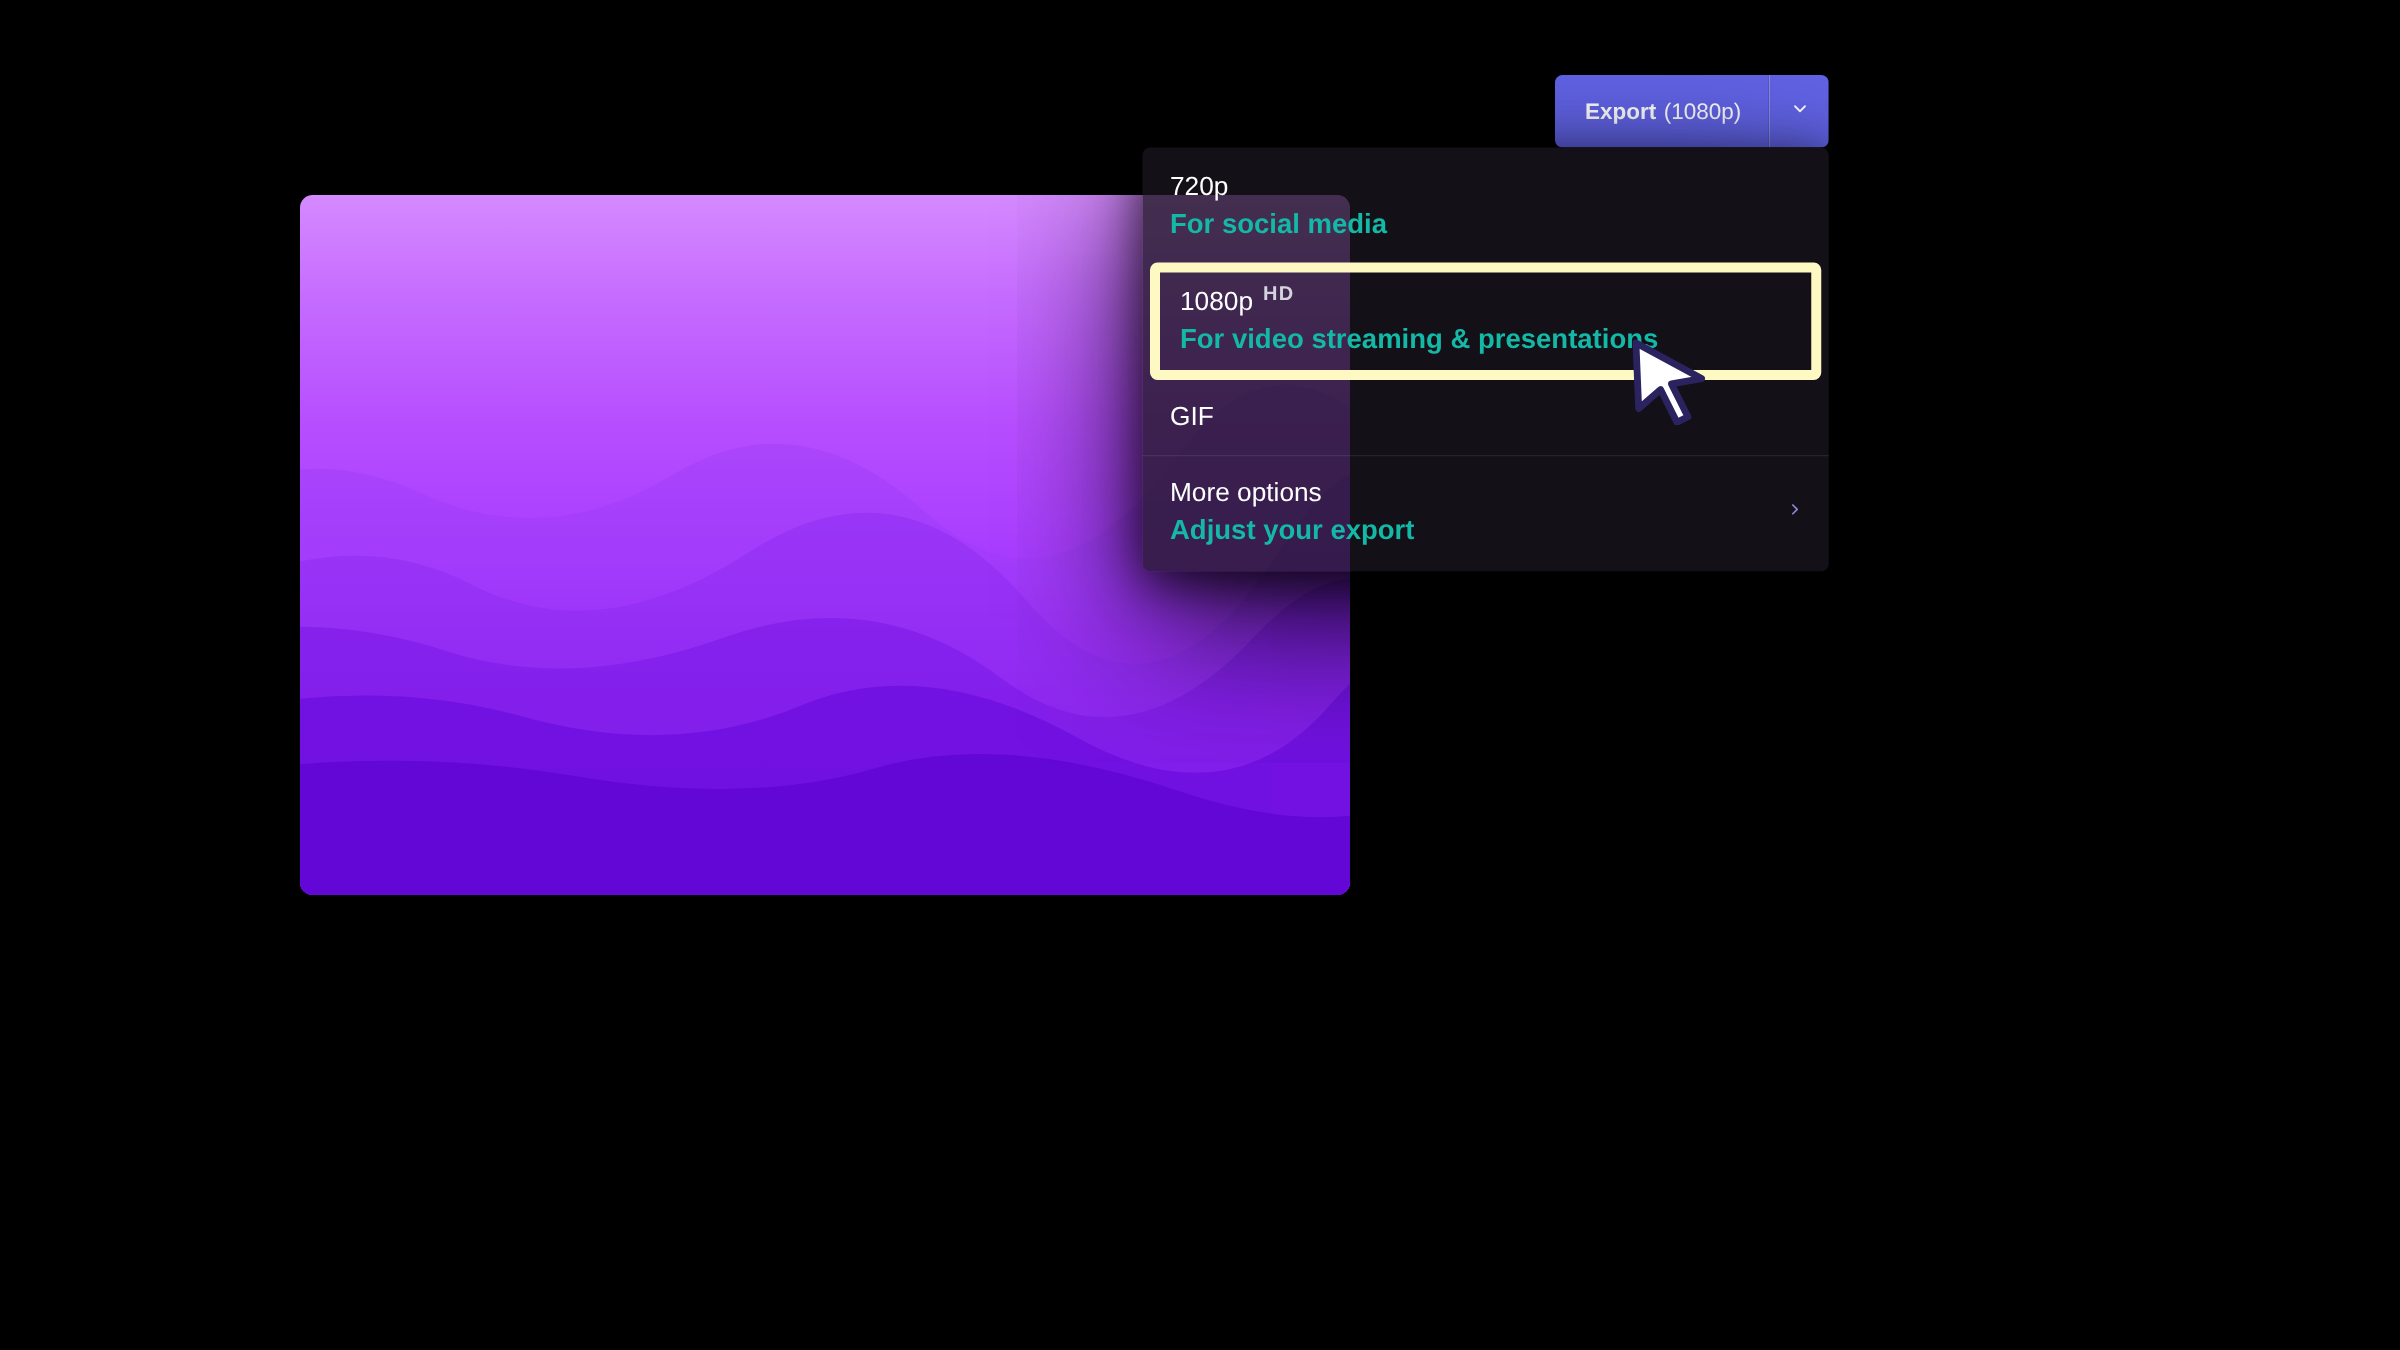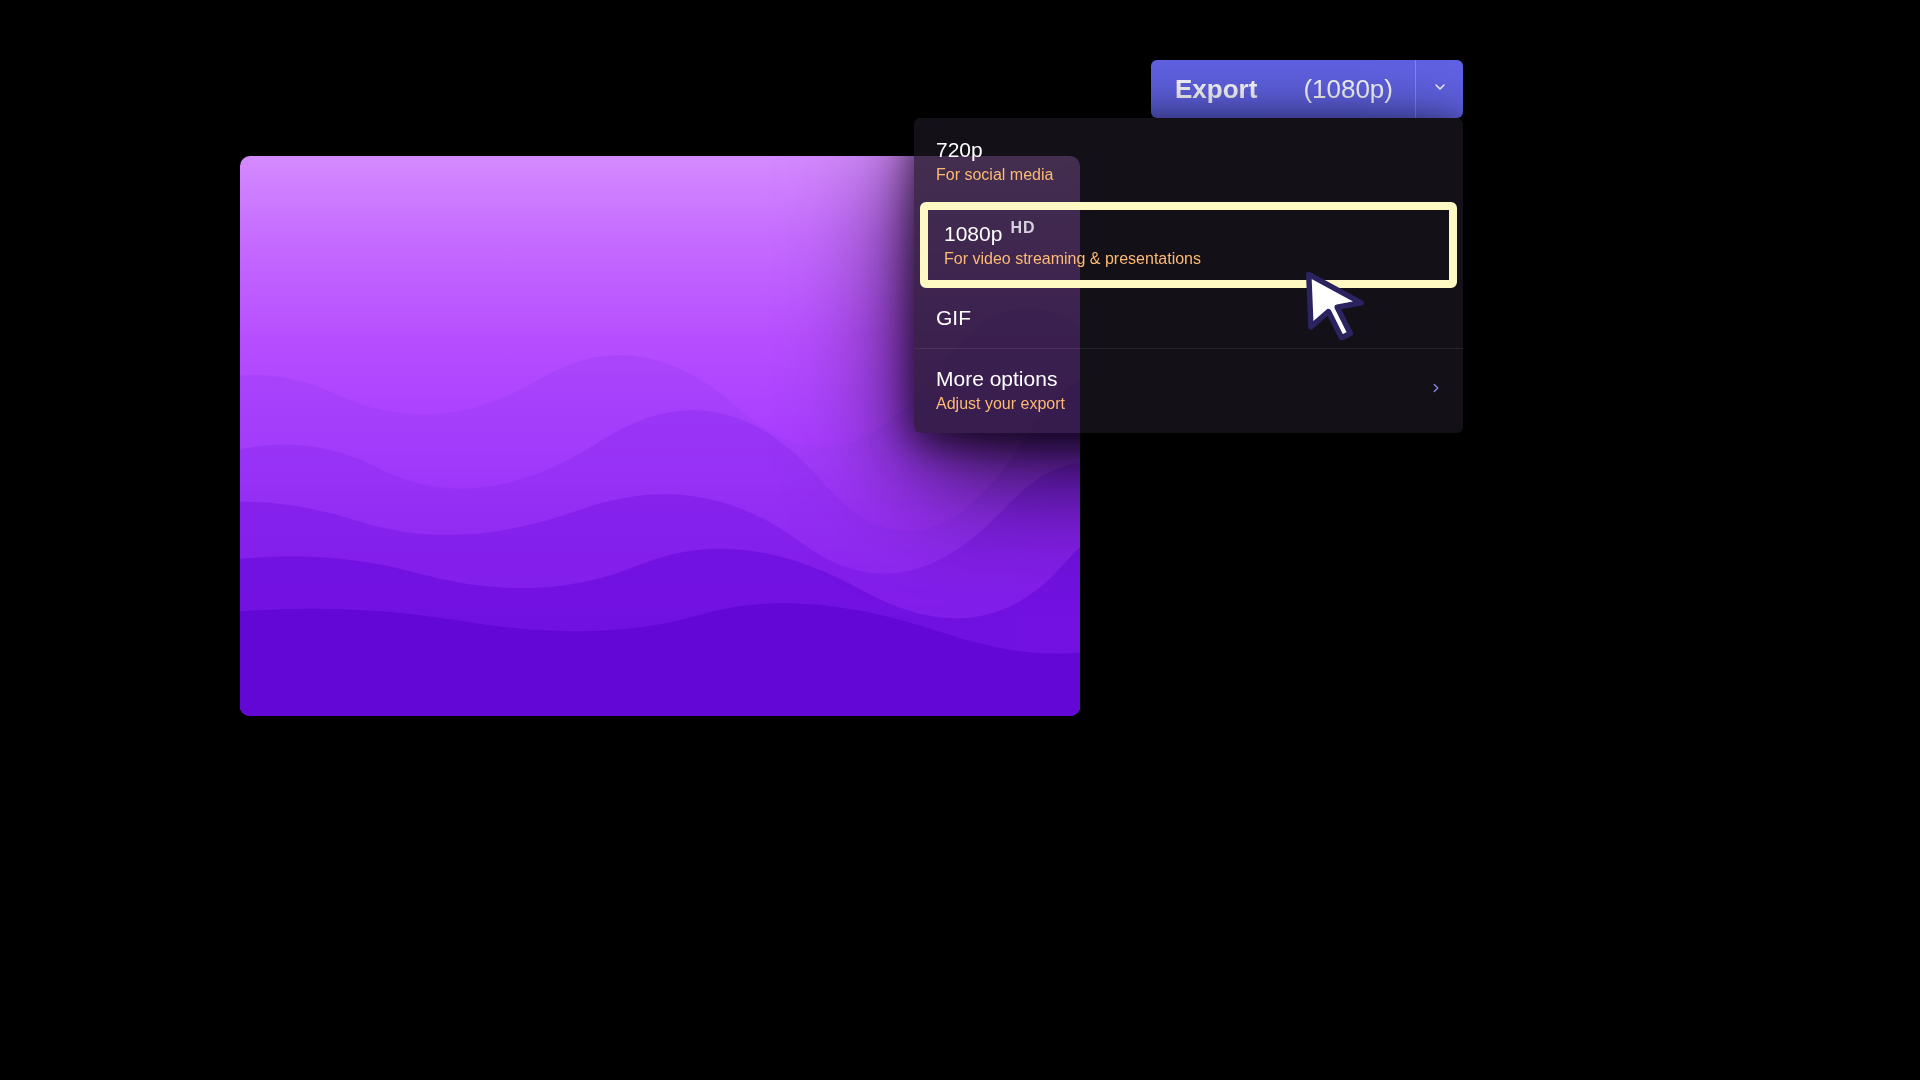--- a/index.html
+++ b/index.html
@@ -28,25 +28,24 @@
     display:flex;
     border-radius:6px;
     overflow:hidden;
     box-shadow: 0 28px 80px rgba(0,0,0,0.7), 0 10px 30px rgba(0,0,0,0.6);
   }
   .export-main {
     background:#6264e8;
     color:#fff;
     display:flex; align-items:center;
     padding:0 22px 0 24px;
-    font-size:26px;
+    font-size:18px;
     font-weight:400;
     white-space:nowrap;
     cursor:pointer;
-    gap:40px;
   }
   .export-main .bold { font-weight:600; margin-right:6px; }
   .export-caret {
     background:#6264e8;
     border-left:1px solid rgba(255,255,255,0.25);
     width:48px;
     display:flex; align-items:center; justify-content:center;
     cursor:pointer;
   }
   .export-caret svg { width:16px; height:16px; stroke:#fff; }
@@ -73,23 +72,24 @@
     border:8px solid #fef9c3;
     border-radius:6px;
   }
   .menu-title {
     color:#fff;
     font-size:21px;
     font-weight:400;
     display:flex; align-items:center; gap:8px;
   }
   .menu-sub {
-    color:#fdba74;
-    font-size:16px;
+    color:#14b8a6;
+    font-size:22px;
     margin-top:4px;
+    font-weight:bold;
   }
   .hd-badge {
     font-size:16px;
     font-weight:700;
     letter-spacing:1px;
     color:#d7d2df;
     transform:translateY(-6px);
   }
   .divider { height:1px; background:rgba(255,255,255,0.08); margin:4px 0; }
   .menu-item .chev { position:absolute; right:20px; top:50%; transform:translateY(-50%); }

